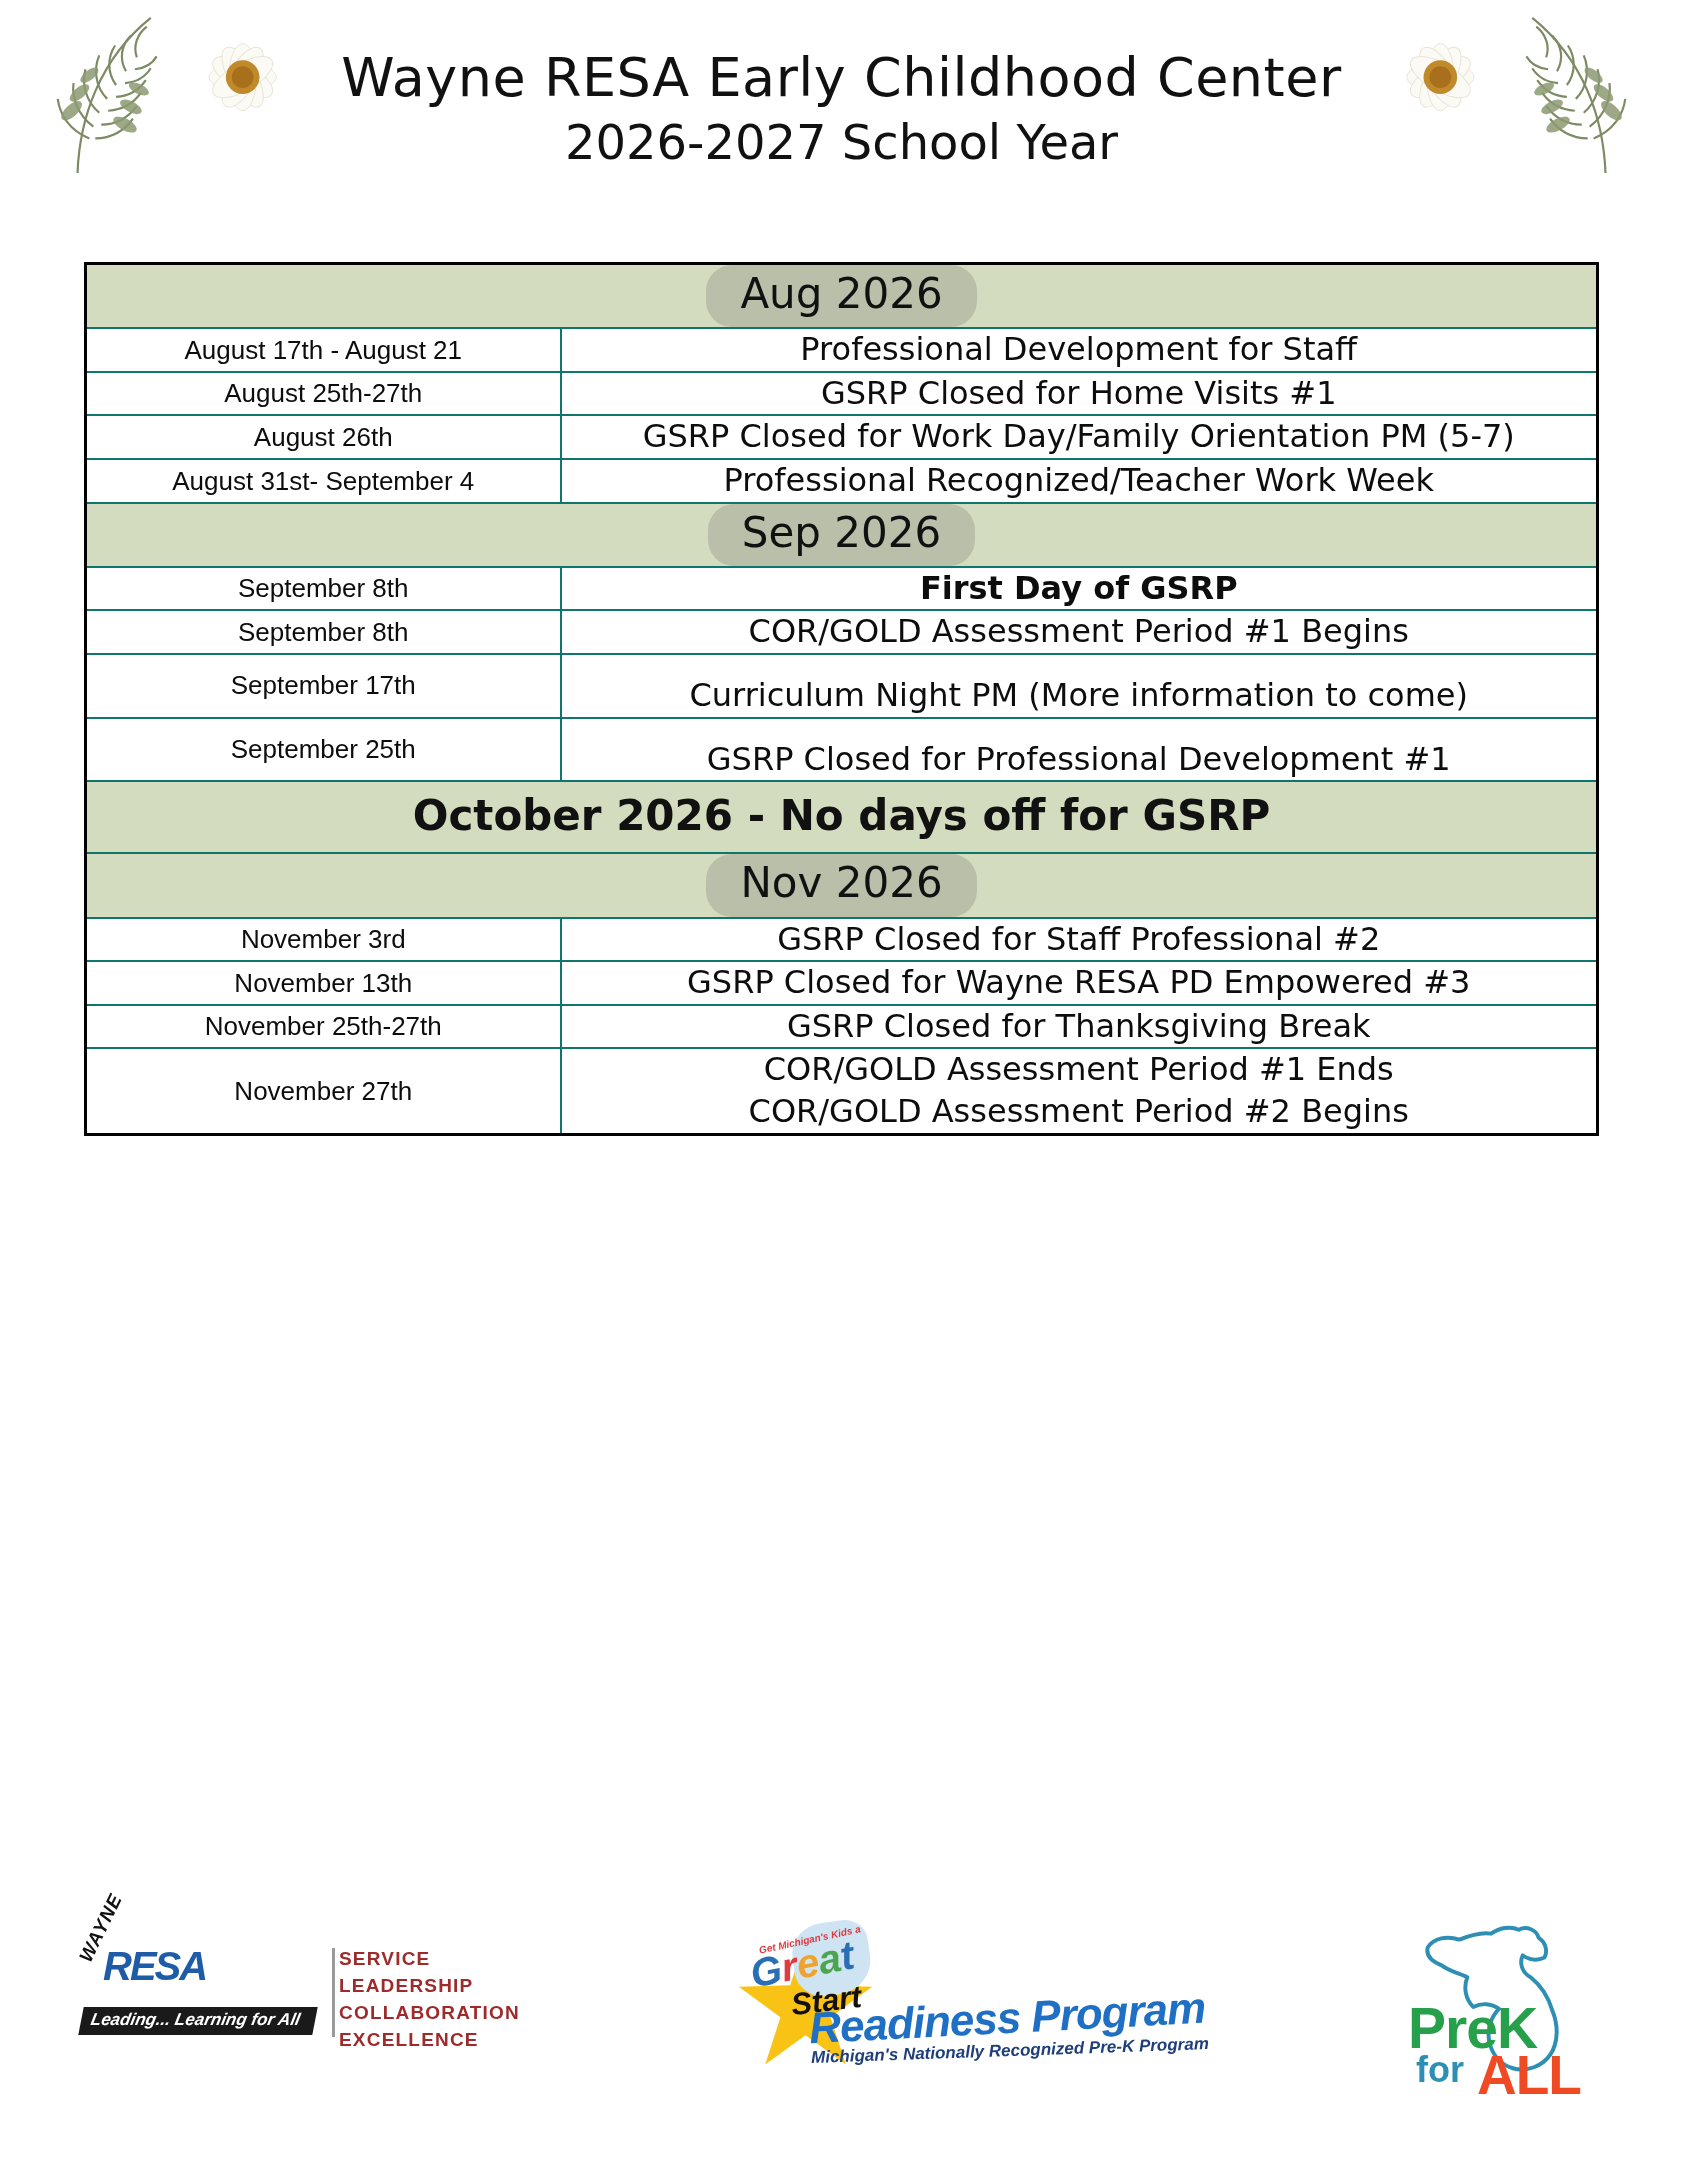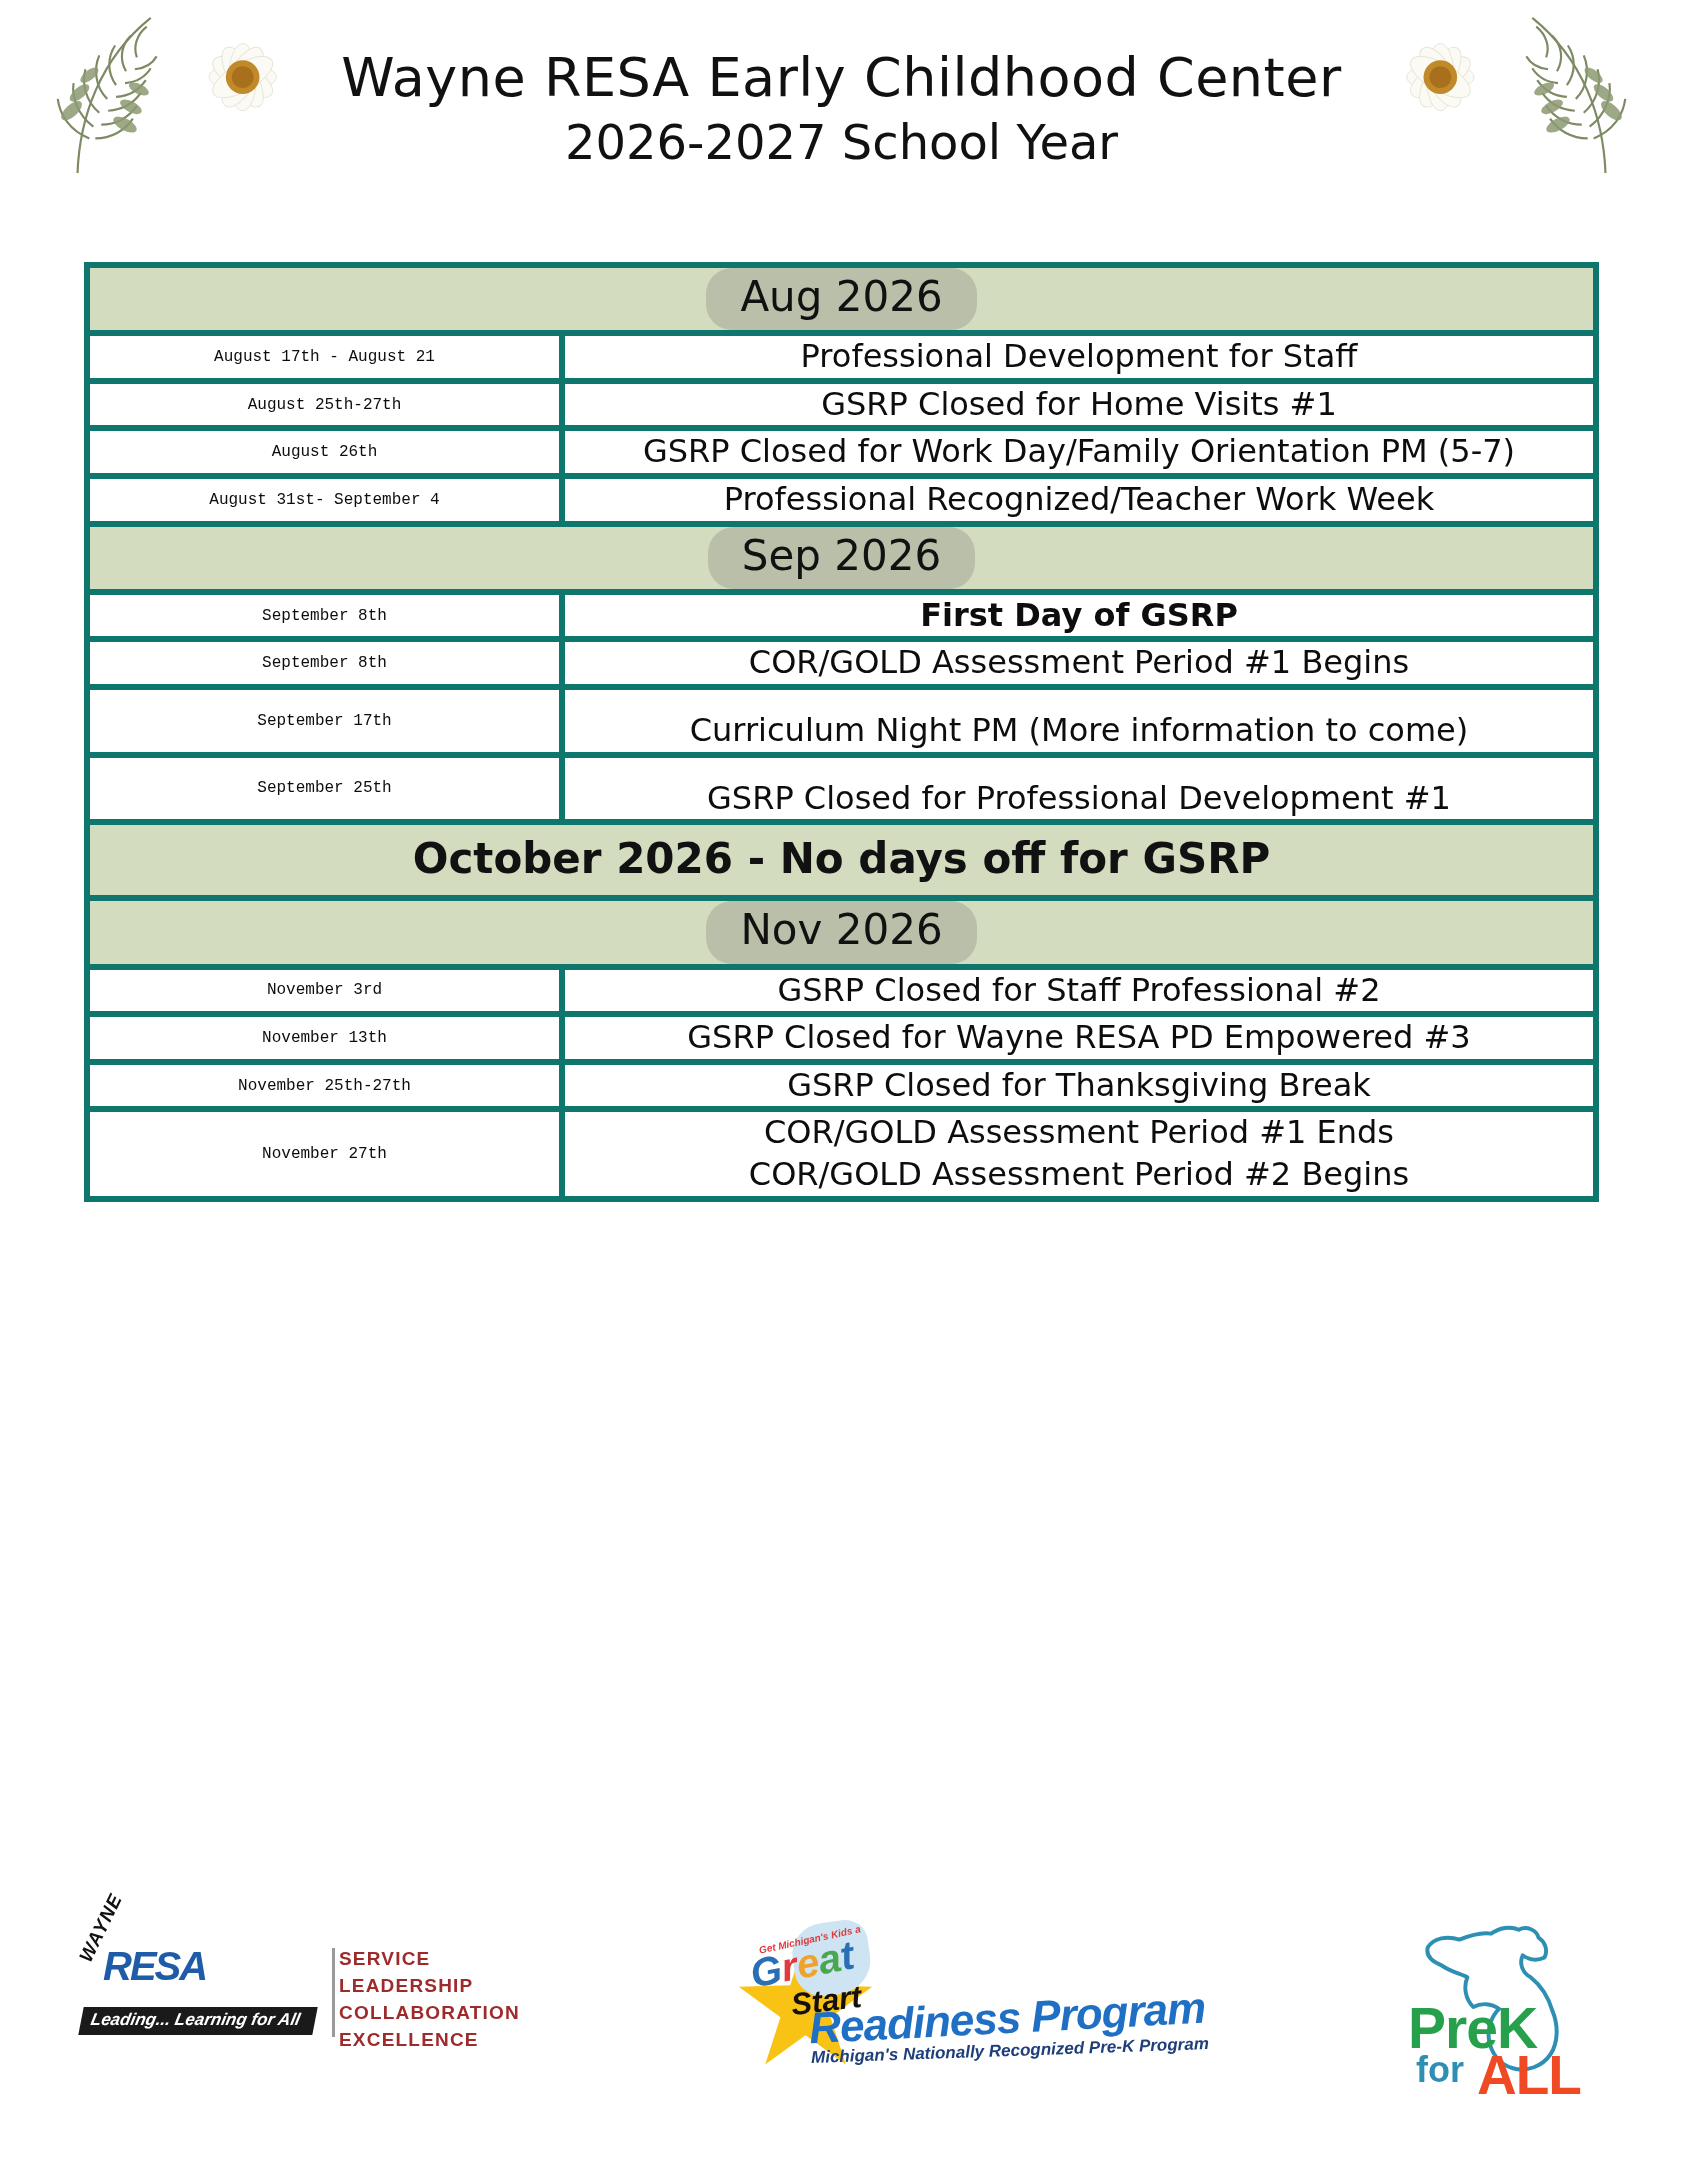--- a/index.html
+++ b/index.html
@@ -62,21 +62,21 @@
     left: 84px;
     width: 1515px;
   }
   table.cal {
     width: 100%;
     border-collapse: collapse;
     table-layout: fixed;
     border: 3px solid #000000;
   }
   table.cal td {
-    border: 6px solid #0f766e;
+    border: 2px solid #0f766e;
     vertical-align: middle;
     padding: 0;
     text-align: center;
   }
   col.c-date { width: 475px; }
 
   .month-row td {
     background: #d3dcbe;
     text-align: center;
     padding: 14px 0 16px 0;
@@ -98,23 +98,23 @@
     font-size: 42px;
     font-weight: bold;
     line-height: 1.15;
     padding: 10px 0 12px 0;
     font-family: "DejaVu Sans", sans-serif;
     color: #111;
   }
 
   td.date-cell {
     padding: 18px 0 18px 16px;
-    font-size: 16px;
+    font-size: 26px;
     line-height: 1.25;
-    font-family: Liberation Mono, monospace;
+    font-family: Liberation Sans, sans-serif;
   }
   td.event-cell {
     padding: 18px 0 18px 18px;
     font-size: 32px;
     line-height: 1.3;
     font-family: "DejaVu Sans", sans-serif;
     white-space: pre-line;
   }
   td.event-cell.bold { font-weight: bold; }
   tr.tall td.event-cell { vertical-align: top; padding-top: 20px; }

